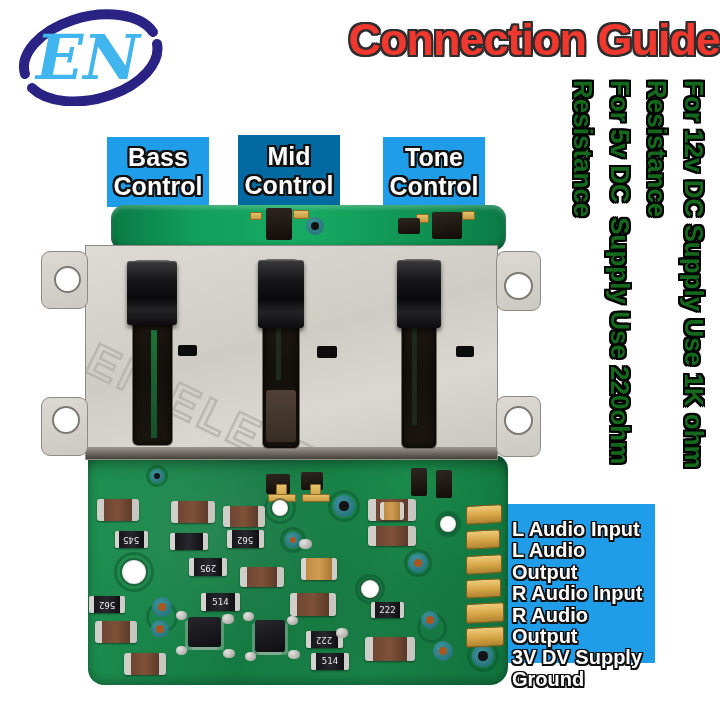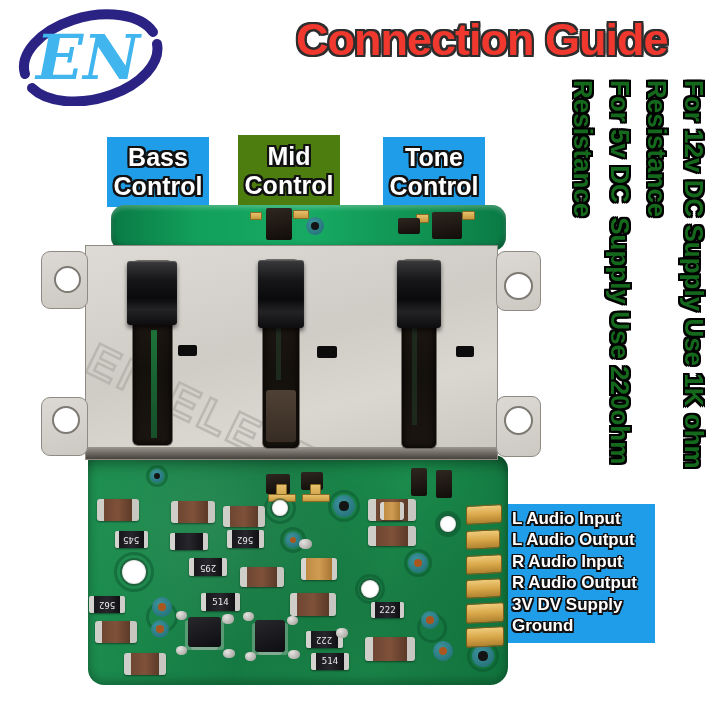--- a/index.html
+++ b/index.html
@@ -1,21 +1,21 @@
 <!DOCTYPE html>
 <html><head>
 <meta charset="utf-8">
 <style>
   html,body{margin:0;padding:0;background:#ffffff;}
   #stage{position:relative;width:720px;height:720px;background:#ffffff;overflow:hidden;
          font-family:"Liberation Sans",sans-serif;}
   .abs{position:absolute;}
 
   
-  #title{left:296px;top:14px;width:424px;text-align:left;font-size:45px;font-weight:bold;
+  #title{left:296px;top:14px;width:424px;text-align:right;font-size:45px;font-weight:bold;
          letter-spacing:-1px;color:#f0382e;
          text-shadow:-2px -2px 0 #2d2d2d,2px -2px 0 #2d2d2d,-2px 2px 0 #2d2d2d,2px 2px 0 #2d2d2d,
                      -2px 0 0 #2d2d2d,2px 0 0 #2d2d2d,0 -2px 0 #2d2d2d,0 2px 0 #2d2d2d;}
   #logo{left:10px;top:4px;}
 
   
   #side-notes{right:8px;top:80px;height:440px;writing-mode:vertical-rl;
               font-weight:bold;font-size:26px;color:#15691d;
               text-shadow:-2px -2px 0 #000,2px -2px 0 #000,-2px 2px 0 #000,2px 2px 0 #000,
                           -2px 0 0 #000,2px 0 0 #000,0 -2px 0 #000,0 2px 0 #000;}
@@ -23,22 +23,22 @@
 
   
   .blue-bg{background:#1f9de9;}
   .ctrl-box{width:102px;height:70px;display:flex;flex-direction:column;align-items:center;
             justify-content:center;color:#fff;font-weight:bold;font-size:25px;line-height:29px;
             text-shadow:-2px -2px 0 #111,2px -2px 0 #111,-2px 2px 0 #111,2px 2px 0 #111,
                         -2px 0 0 #111,2px 0 0 #111,0 -2px 0 #111,0 2px 0 #111;}
   #ctrl-bass{left:107px;top:137px;}
   #ctrl-mid{left:238px;top:135px;height:72px;}
   #ctrl-tone{left:383px;top:137px;}
-  #pin-box{left:503px;top:504px;width:152px;height:139px;padding:4px 0 0 9px;box-sizing:border-box;
-           color:#fff;font-weight:bold;font-size:17px;line-height:21.4px;
+  #pin-box{left:503px;top:504px;width:152px;height:159px;padding:15px 0 0 9px;box-sizing:border-box;
+           color:#fff;font-weight:bold;font-size:20px;line-height:21.4px;
            text-shadow:-1.5px -1.5px 0 #111,1.5px -1.5px 0 #111,-1.5px 1.5px 0 #111,1.5px 1.5px 0 #111,
                        -1.5px 0 0 #111,1.5px 0 0 #111,0 -1.5px 0 #111,0 1.5px 0 #111;}
 
   
   #strip-top{left:111px;top:205px;width:395px;height:46px;border-radius:14px;z-index:1;
              background:linear-gradient(90deg,#0a7a45,#12a05c 22%,#17aa63 50%,#0f8f50 82%,#0a7a45);
              box-shadow:inset 0 3px 4px rgba(255,255,255,.25), inset 0 -4px 6px rgba(0,0,0,.35);}
   #pcb{left:88px;top:455px;width:420px;height:230px;z-index:1;
        border-radius:6px 14px 18px 16px;
        background:
@@ -134,21 +134,21 @@
     <span class="note-line">For 12v DC Supply Use 1K ohm</span>
     <span class="note-line">Resistance</span>
     <span class="note-line">For 5v DC  Supply Use 220ohm</span>
     <span class="note-line">Resistance</span>
   </div>
 
   <div id="ctrl-bass" class="abs ctrl-box blue-bg" style="background: rgb(31, 157, 233);">
     <span>Bass</span>
     <span>Control</span>
   </div>
-  <div id="ctrl-mid" class="abs ctrl-box blue-bg" style="background: #4d7c0f;">
+  <div id="ctrl-mid" class="abs ctrl-box blue-bg" style="background: #0369a1;">
     <span>Mid</span>
     <span>Control</span>
   </div>
   <div id="ctrl-tone" class="abs ctrl-box blue-bg" style="background: rgb(31, 157, 233);">
     <span>Tone</span>
     <span>Control</span>
   </div>
 
   <div id="strip-top" class="abs"></div>
   <div id="pcb" class="abs"></div>

